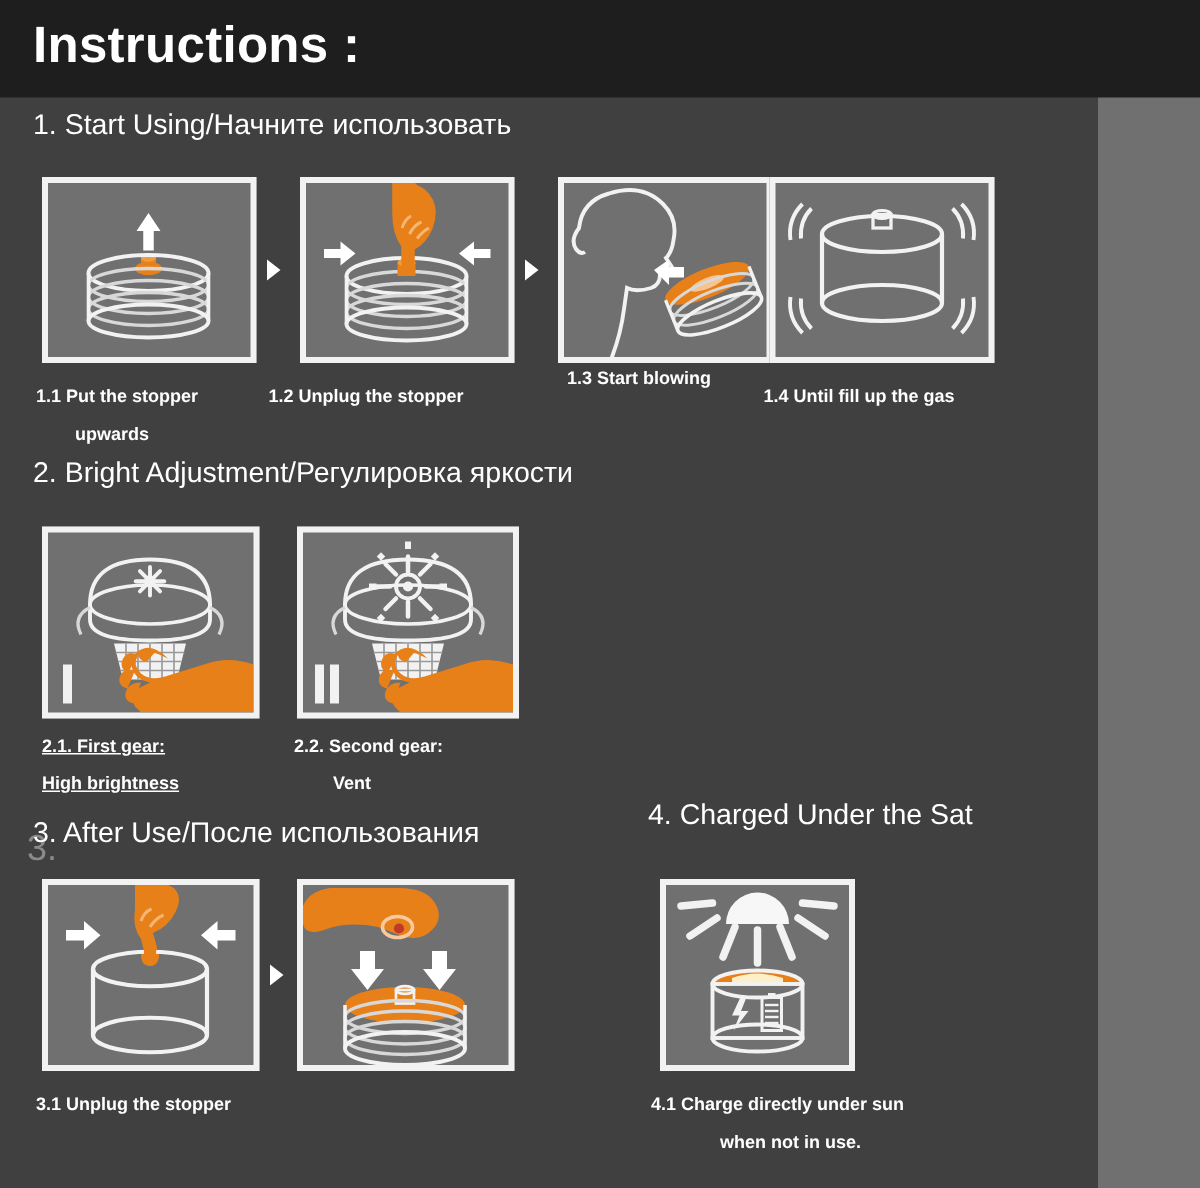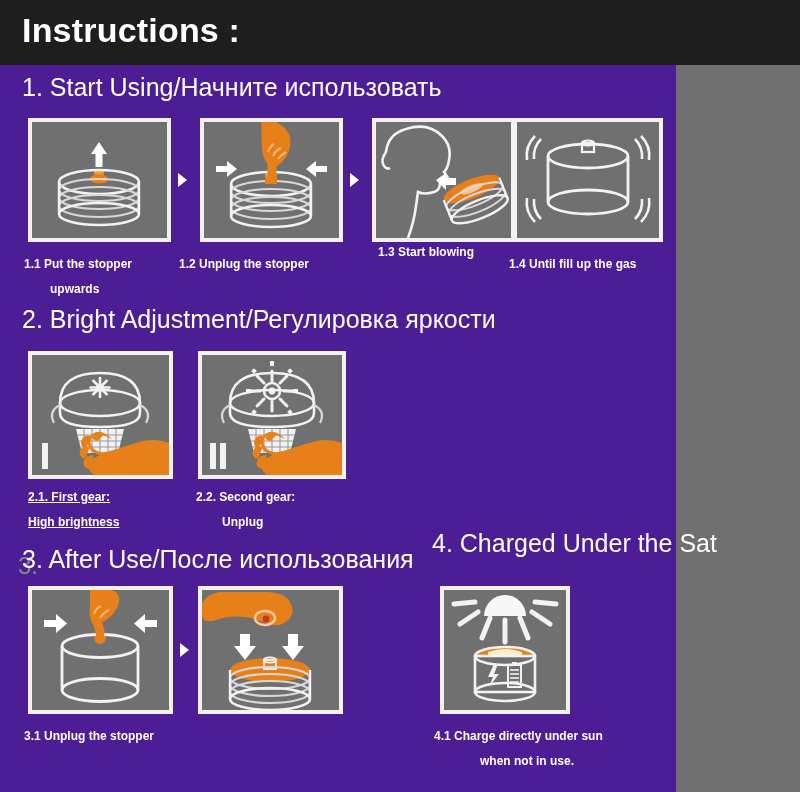--- a/index.html
+++ b/index.html
@@ -4,41 +4,41 @@
 <style>
   * { box-sizing: border-box; margin: 0; padding: 0; }
   html, body {
     width: 800px; height: 792px;
     background: #707070;
     font-family: "Liberation Sans", sans-serif;
     overflow: hidden;
   }
   #page {
     position: relative;
-    width: 676px; height: 792px;
-    background: #4c1d95;
+    width: 732px; height: 792px;
+    background: #404040;
   }
 
   
   .titlebar {
     position: absolute; left: 0; top: 0;
     width: 800px; height: 65px;
     background: #1e1e1e;
   }
   .titlebar .title {
     position: absolute; left: 22px; top: 11px;
     font-size: 34px; font-weight: bold; color: #ffffff;
     letter-spacing: .2px;
   }
 
   
   .sect-head {
     position: absolute;
     color: #ffffff;
-    font-size: 25px;
+    font-size: 19px;
     font-weight: normal;
     white-space: nowrap;
   }
   #sect1-head { left: 22px; top: 73px; }
   #sect2-head { left: 22px; top: 305px; }
   #sect3-head { left: 22px; top: 545px; }
   #sect4-head { left: 432px; top: 528px; line-height: 31px; white-space: normal; width: 350px; }
   #sect4-head .l2 { display: block; padding-left: 28px; }
 
   
@@ -307,21 +307,21 @@
       </svg>
     </div>
   </div>
 
   <div class="cap wrap" style="left:28px; top:485px; width:160px;text-decoration:underline;">
     <span>2.1. First gear:</span>
     <span style="display:block;">High brightness</span>
   </div>
   <div class="cap wrap" style="left:196px; top:485px; width:160px;">
     <span>2.2. Second gear:</span>
-    <span class="indent">Unplug</span>
+    <span class="indent">Vent</span>
   </div>
 
   <div class="ghost3">3.</div>
   <div class="sect-head" id="sect3-head">3. After Use/После использования</div>
 
   <div class="panel" style="left:28px; top:586px; width:145px; height:128px;">
     <div class="panel-inner">
       <svg width="137" height="120" viewBox="0 0 137 120">
 
         <ellipse cx="68" cy="56" rx="38" ry="11.5" fill="none" stroke="#f2f2f2" stroke-width="2.8"></ellipse>

